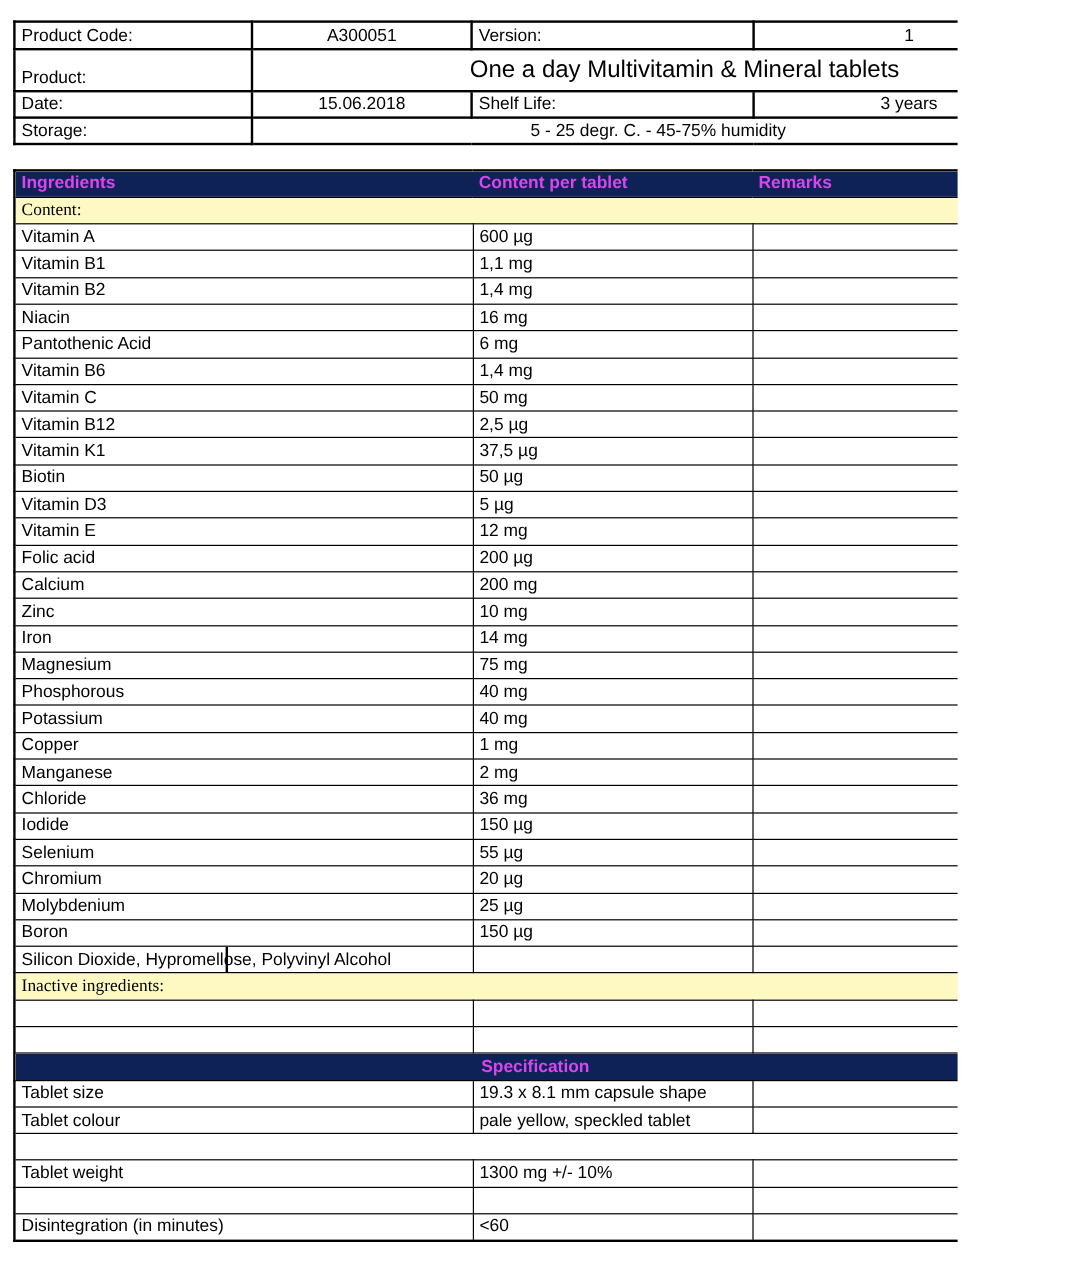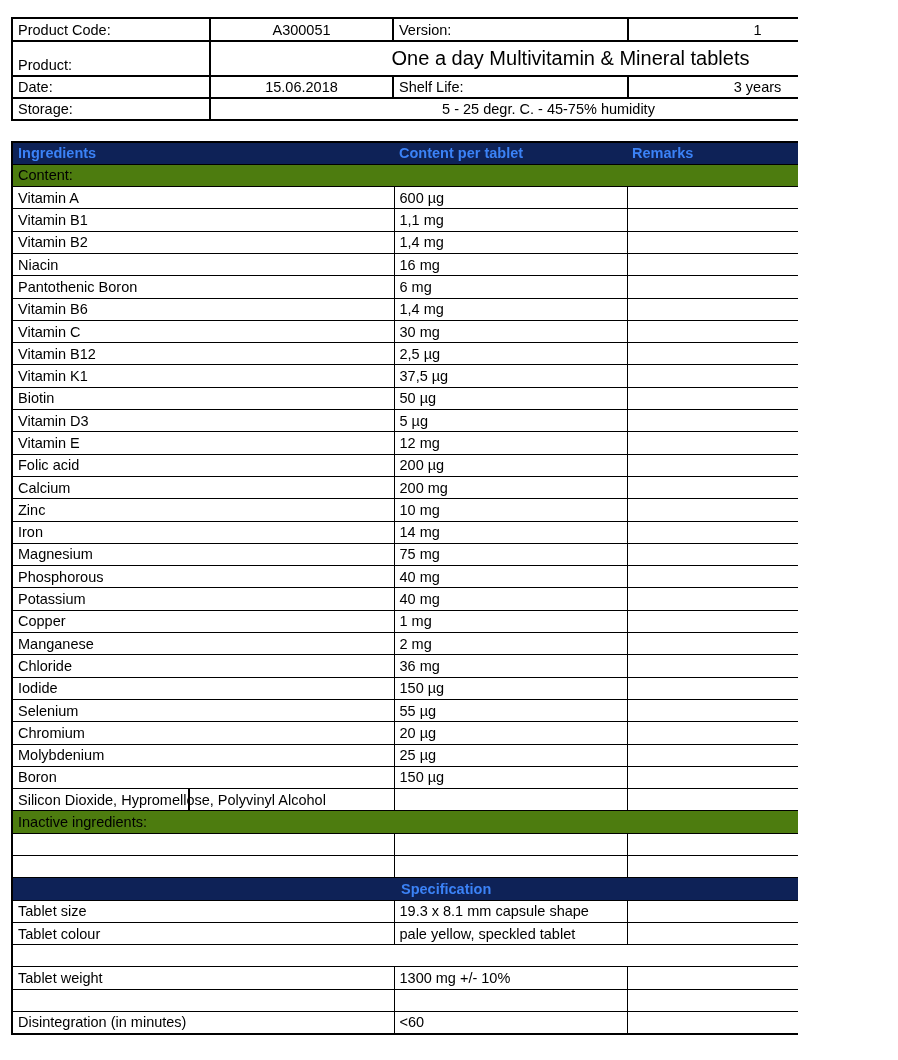--- a/index.html
+++ b/index.html
@@ -28,22 +28,22 @@
   .top-table td.bottom { vertical-align: bottom; padding-bottom: 2px; }
   .top-table td.title { font-size: 20px; padding-left: 44px; }
 
   
   .main-table { position: absolute; left: 11px; top: 141px; width: 875px; border: 2px solid #000; }
   .main-table tr { height: 22.3px; }
   .main-table td {
     border: 1.6px solid #000; font-size: 14.5px;
     padding: 0 4px 0 5px; white-space: nowrap; vertical-align: middle;
   }
-  .navy { background: #0e2257; color: #3b82f6; font-weight: bold; }
-  .band { background: #4d7c0f; }
+  .navy { background: #0e2257; color: #d946ef; font-weight: bold; }
+  .band { background: #fef9c3; font-family: Liberation Serif, serif; }
   .hdr-flex { display: flex; }
   .hdr-flex .h1 { width: 381px; }
   .hdr-flex .h2 { width: 233px; }
   .hdr-flex .h3 { flex: 1; }
   .spec-title { display: inline-block; margin-left: 383px; }
 
   
   td.artifact { position: relative; }
   td.artifact::after {
     content: ""; position: absolute; left: 175px; top: 0; bottom: 0;
@@ -126,34 +126,34 @@
           <td></td>
         </tr>
 
         <tr>
           <td>Niacin</td>
           <td>16 mg</td>
           <td></td>
         </tr>
 
         <tr>
-          <td>Pantothenic Boron</td>
+          <td>Pantothenic Acid</td>
           <td>6 mg</td>
           <td></td>
         </tr>
 
         <tr>
           <td>Vitamin B6</td>
           <td>1,4 mg</td>
           <td></td>
         </tr>
 
         <tr>
           <td>Vitamin C</td>
-          <td>30 mg</td>
+          <td>50 mg</td>
           <td></td>
         </tr>
 
         <tr>
           <td>Vitamin B12</td>
           <td>2,5 µg</td>
           <td></td>
         </tr>
 
         <tr>

